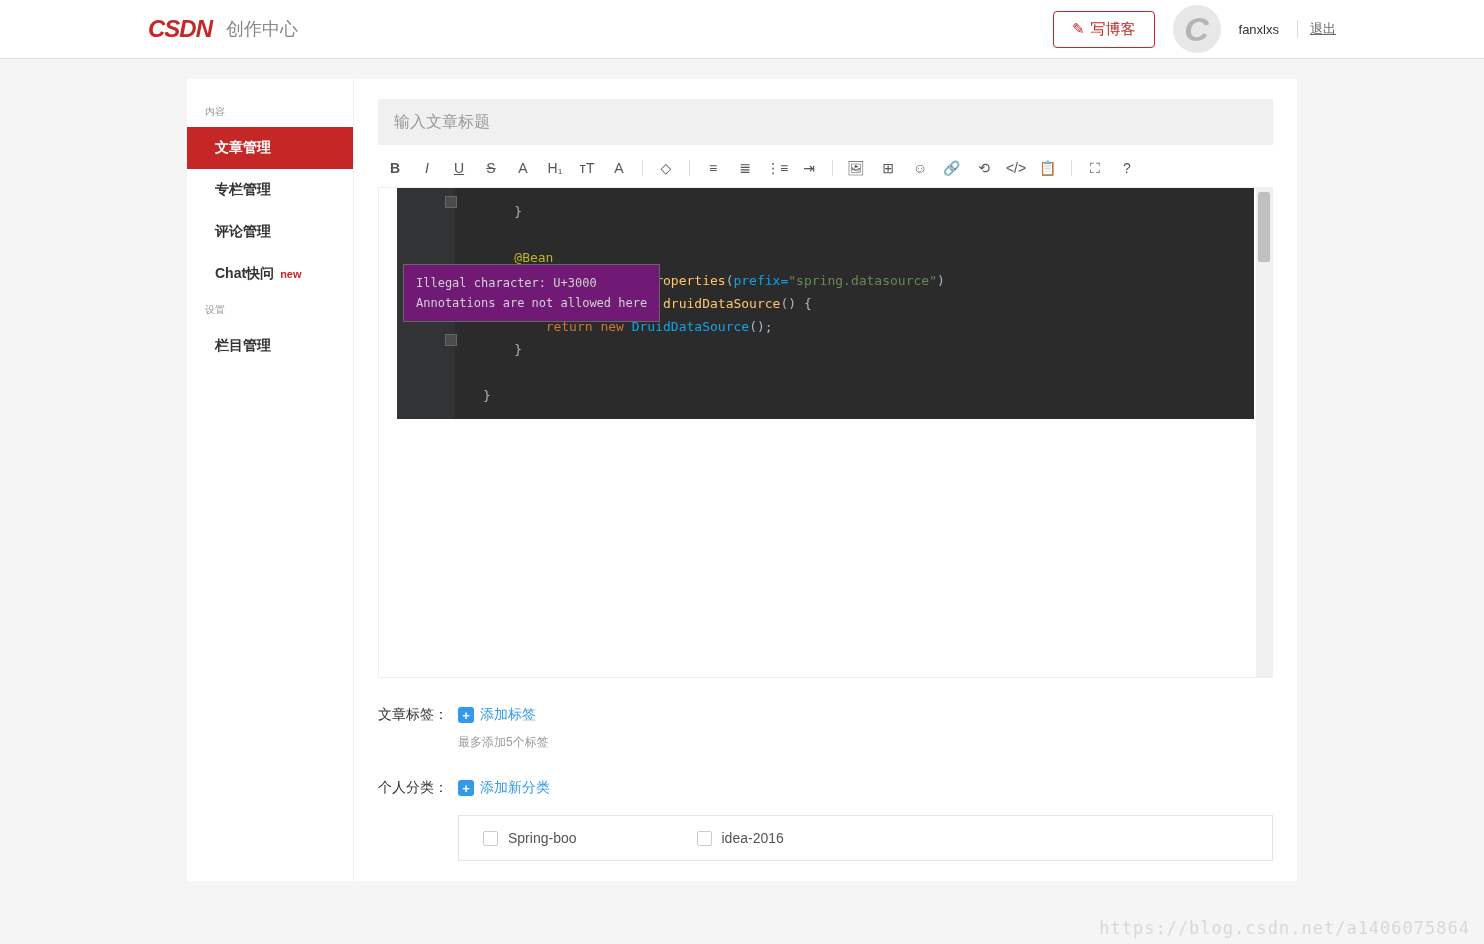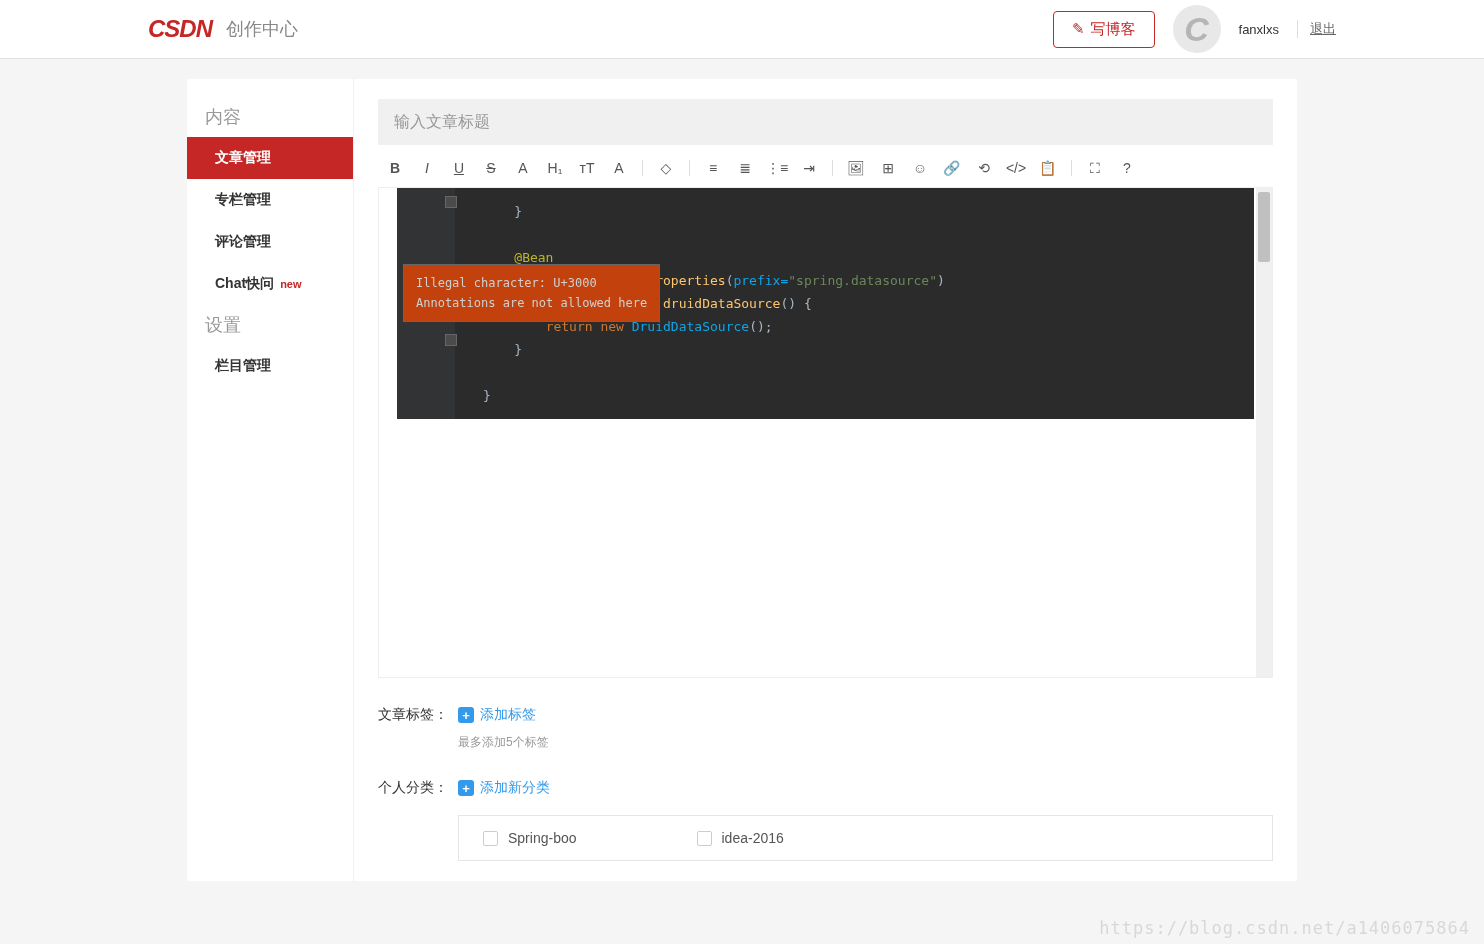--- a/index.html
+++ b/index.html
@@ -9,21 +9,21 @@
 .logo-text { font-weight: bold; font-style: italic; color: #c52626; font-size: 24px; letter-spacing: -1px; }
 .logo-sub { color: #888; font-size: 18px; margin-left: 6px; }
 .header-right { margin-left: auto; display: flex; align-items: center; gap: 18px; }
 .write-btn { border: 1px solid #c52626; color: #c52626; background: #fff; padding: 8px 18px; border-radius: 4px; font-size: 15px; display: flex; align-items: center; gap: 6px; cursor: pointer; }
 .avatar { width: 48px; height: 48px; border-radius: 50%; background: #e8e8e8; display: flex; align-items: center; justify-content: center; }
 .avatar-c { font-size: 34px; font-weight: bold; color: #b5b5b5; font-style: italic; }
 .username { color: #333; font-size: 13px; }
 .logout { color: #666; font-size: 13px; text-decoration: underline; cursor: pointer; border-left: 1px solid #ddd; padding-left: 12px; }
 .container { max-width: 1110px; margin: 20px auto; display: flex; gap: 0; }
 .sidebar { width: 166px; background: #fff; padding: 18px 0; }
-.side-section { color: #999; font-size: 18px; padding: 8px 18px; }
+.side-section { color: #999; font-size: 10px; padding: 8px 18px; }
 .side-item { padding: 12px 28px; font-size: 14px; color: #333; cursor: pointer; display: flex; align-items: center; font-weight: bold; }
 .side-item.active { background: #c52626; color: #fff; }
 .side-badge { color: #c52626; font-size: 11px; margin-left: 6px; }
 .main { flex: 1; background: #fff; padding: 20px 24px; border-left: 1px solid #f0f0f0; }
 .title-input { width: 100%; background: #f0f0f0; border: none; padding: 14px 16px; font-size: 16px; color: #555; }
 .title-input::placeholder { color: #999; }
 .toolbar { display: flex; align-items: center; gap: 14px; padding: 14px 8px 10px; border-bottom: 1px solid #eee; flex-wrap: wrap; }
 .tb-icon { width: 18px; height: 18px; display: flex; align-items: center; justify-content: center; color: #555; font-size: 14px; cursor: pointer; }
 .tb-sep { width: 1px; height: 16px; background: #ddd; }
 .editor-wrap { position: relative; background: #fff; height: 490px; overflow-y: auto; border: 1px solid #eee; border-top: none; }
@@ -31,21 +31,21 @@
 .editor-thumb { position: absolute; right: 2px; top: 4px; width: 12px; height: 70px; background: #c0c0c0; border-radius: 2px; }
 .code-block { margin: 0 18px 18px; background: #2b2b2b; color: #a9b7c6; font-family: Consolas, monospace; font-size: 13px; line-height: 23px; padding: 12px 0 12px 0; position: relative; min-height: 228px; }
 .gutter { position: absolute; left: 0; top: 0; bottom: 0; width: 58px; background: #313335; }
 .fold { position: absolute; left: 48px; width: 12px; height: 12px; background: #4b4b4b; border: 1px solid #666; }
 .code-line { padding-left: 86px; white-space: pre; }
 .kw-yellow { color: #bbb529; }
 .kw-orange { color: #cc7832; }
 .kw-green { color: #6a8759; }
 .kw-method { color: #ffc66d; }
 .kw-type { color: #0ea5e9; }
-.tooltip { position: absolute; top: 76px; left: 6px; background: #c2410c; color: #d0d0d0; padding: 8px 12px; font-size: 12px; border: 1px solid #666; z-index: 10; }
+.tooltip { position: absolute; top: 76px; left: 6px; background: #701a75; color: #d0d0d0; padding: 8px 12px; font-size: 12px; border: 1px solid #666; z-index: 10; }
 .tooltip-line { line-height: 20px; }
 .form-row { display: flex; align-items: center; margin-top: 28px; font-size: 14px; }
 .form-label { width: 80px; color: #333; }
 .add-btn { display: inline-flex; align-items: center; gap: 6px; color: #3399ea; cursor: pointer; }
 .plus-box { width: 16px; height: 16px; background: #3399ea; color: #fff; border-radius: 3px; display: flex; align-items: center; justify-content: center; font-size: 13px; font-weight: bold; }
 .hint { color: #999; font-size: 12px; margin-left: 80px; margin-top: 10px; }
 .cat-box { margin-left: 80px; margin-top: 18px; border: 1px solid #e5e5e5; padding: 14px 24px; display: flex; gap: 120px; }
 .cat-item { display: flex; align-items: flex-end; gap: 10px; font-size: 14px; color: #555; }
 .chk { width: 15px; height: 15px; border: 1px solid #ccc; border-radius: 2px; }
 .watermark { position: fixed; bottom: 6px; right: 14px; color: #d8d8d8; font-size: 17px; font-family: monospace; letter-spacing: 1px; pointer-events: none; }

